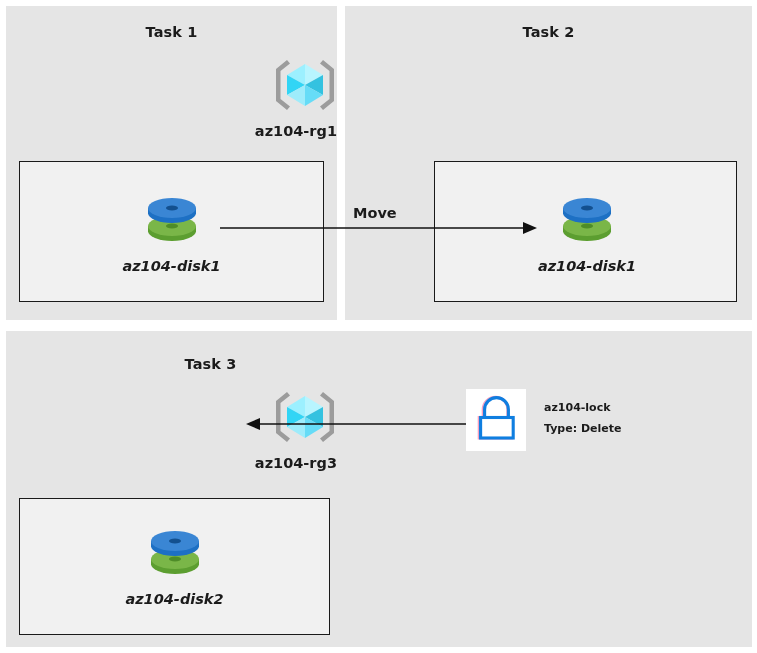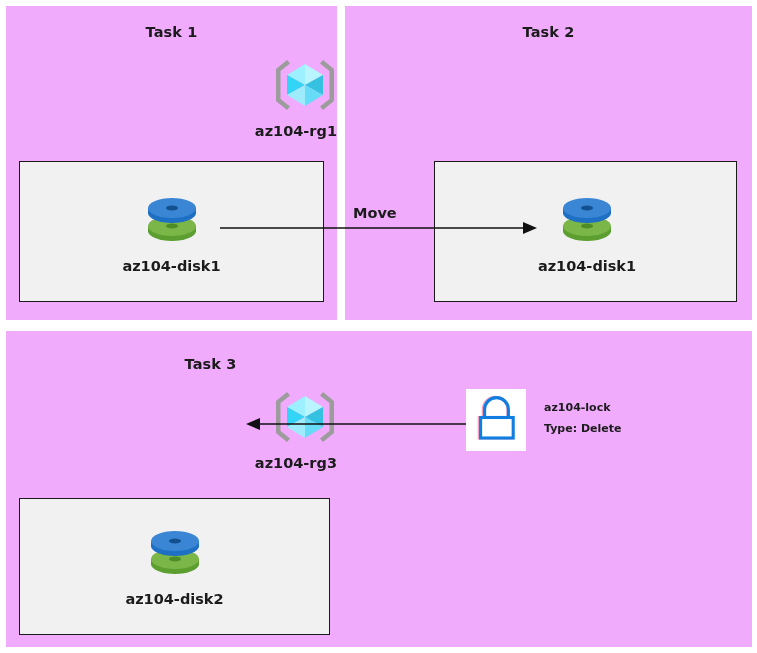--- a/index.html
+++ b/index.html
@@ -11,21 +11,21 @@
     width: 757px;
     height: 653px;
     position: relative;
     font-family: "DejaVu Sans", "Liberation Sans", sans-serif;
     overflow: hidden;
   }
 
   
   .panel {
     position: absolute;
-    background: #f0abfc;
+    background: #e5e5e5;
     box-sizing: border-box;
   }
   #panel-task1 { left: 6px;   top: 6px;  width: 331px; height: 314px; }
   #panel-task2 { left: 345px; top: 6px;  width: 407px; height: 314px; }
   #panel-task3 { left: 6px;   top: 331px; width: 746px; height: 316px; }
 
   
   .task-title {
     position: absolute;
     font-size: 14.5px;
@@ -60,20 +60,21 @@
     border: 1.4px solid #1a1a1a;
     background: #f1f1f1;
     box-sizing: border-box;
   }
 
   
   .disk-group {
     position: absolute;
     text-align: center;
     white-space: nowrap;
+    font-style: italic;
   }
   .disk-icon { display: block; margin: 0 auto; }
   .disk-label {
     display: block;
     margin-top: 6px;
     font-size: 14.5px;
     font-weight: bold;
     color: #1b1b1b;
   }
 

